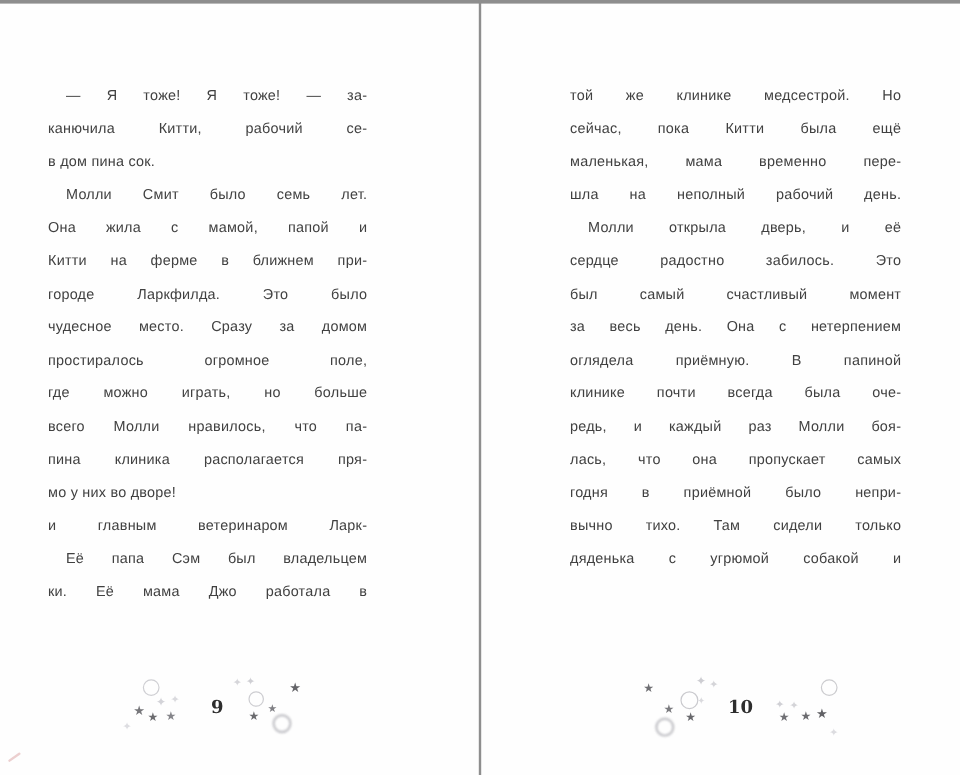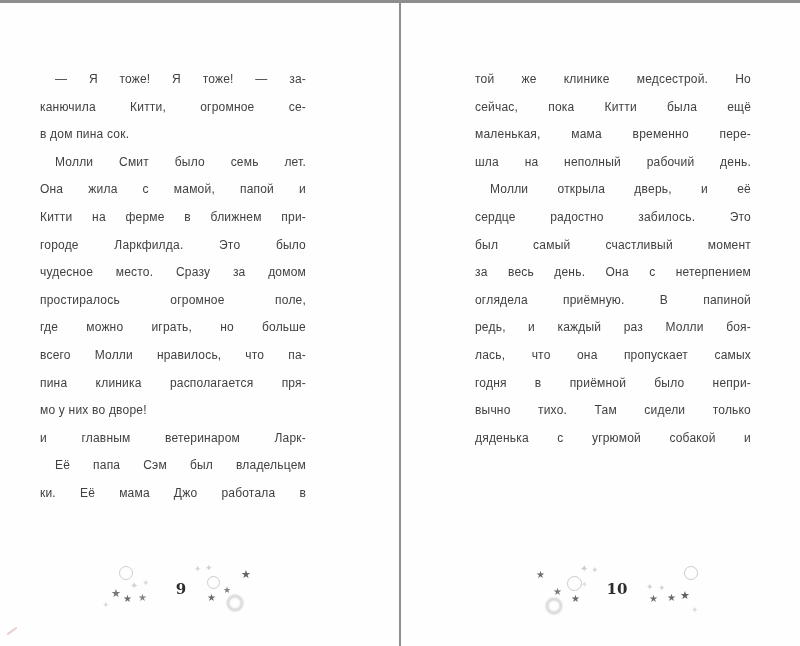--- a/index.html
+++ b/index.html
@@ -85,21 +85,21 @@
 <body>
 
 <div class="stage">
 
   <div class="top-edge"></div>
   <div class="gutter"></div>
 
   <div>
     <div class="text-block left" id="lines-0">
         <div class="line j ind">— Я тоже! Я тоже! — за-</div>
-        <div class="line j">канючила Китти, огромное се-</div>
+        <div class="line j">канючила Китти, рабочий се-</div>
         <div class="line">в дом пина сок.</div>
         <div class="line j ind">Молли Смит было семь лет.</div>
         <div class="line j">Она жила с мамой, папой и</div>
         <div class="line j">Китти на ферме в ближнем при-</div>
         <div class="line j">городе Ларкфилда. Это было</div>
         <div class="line j">чудесное место. Сразу за домом</div>
         <div class="line j">простиралось огромное поле,</div>
         <div class="line j">где можно играть, но больше</div>
         <div class="line j">всего Молли нравилось, что па-</div>
         <div class="line j">пина клиника располагается пря-</div>
@@ -115,20 +115,21 @@
     <div class="text-block right" id="lines-1">
         <div class="line j">той же клинике медсестрой. Но</div>
         <div class="line j">сейчас, пока Китти была ещё</div>
         <div class="line j">маленькая, мама временно пере-</div>
         <div class="line j">шла на неполный рабочий день.</div>
         <div class="line j ind">Молли открыла дверь, и её</div>
         <div class="line j">сердце радостно забилось. Это</div>
         <div class="line j">был самый счастливый момент</div>
         <div class="line j">за весь день. Она с нетерпением</div>
         <div class="line j">оглядела приёмную. В папиной</div>
+        <div class="line j">клинике почти всегда была оче-</div>
         <div class="line j">редь, и каждый раз Молли боя-</div>
         <div class="line j">лась, что она пропускает самых</div>
         <div class="line j">годня в приёмной было непри-</div>
         <div class="line j">вычно тихо. Там сидели только</div>
         <div class="line j">дяденька с угрюмой собакой и</div>
       </div>
     <div class="page-number right">10</div>
   </div>
 
   <div class="stars-layer" id="stars">

